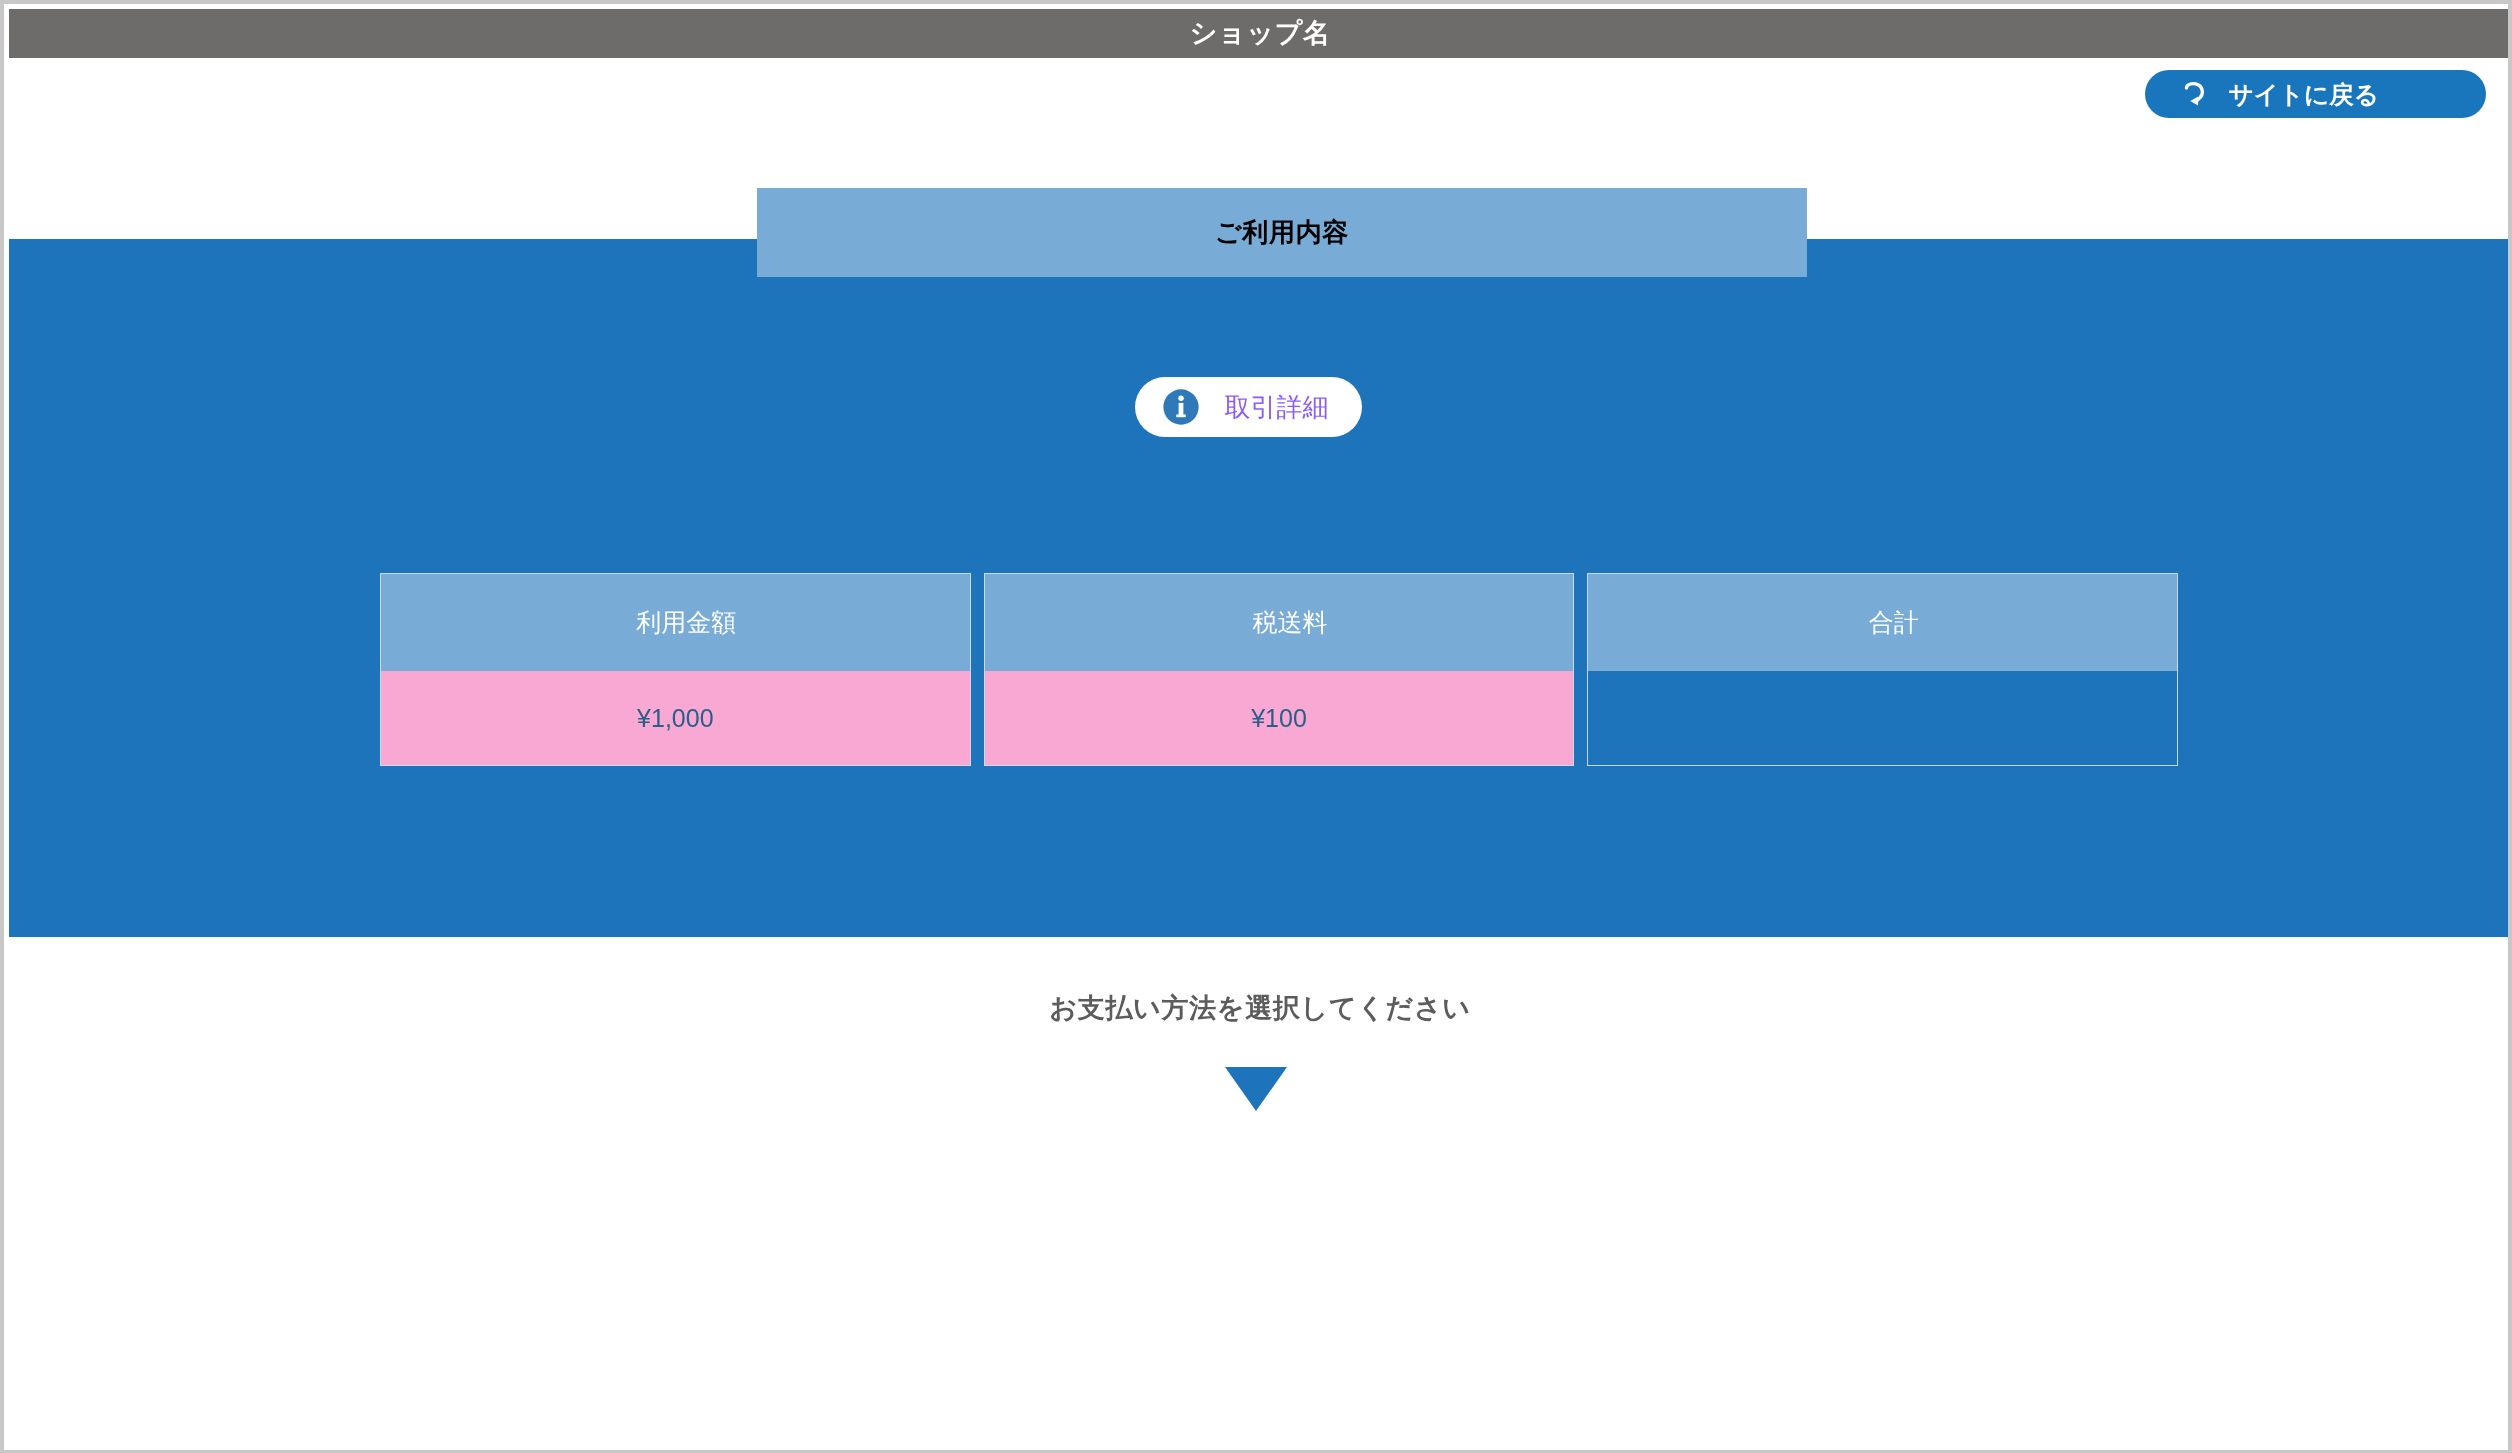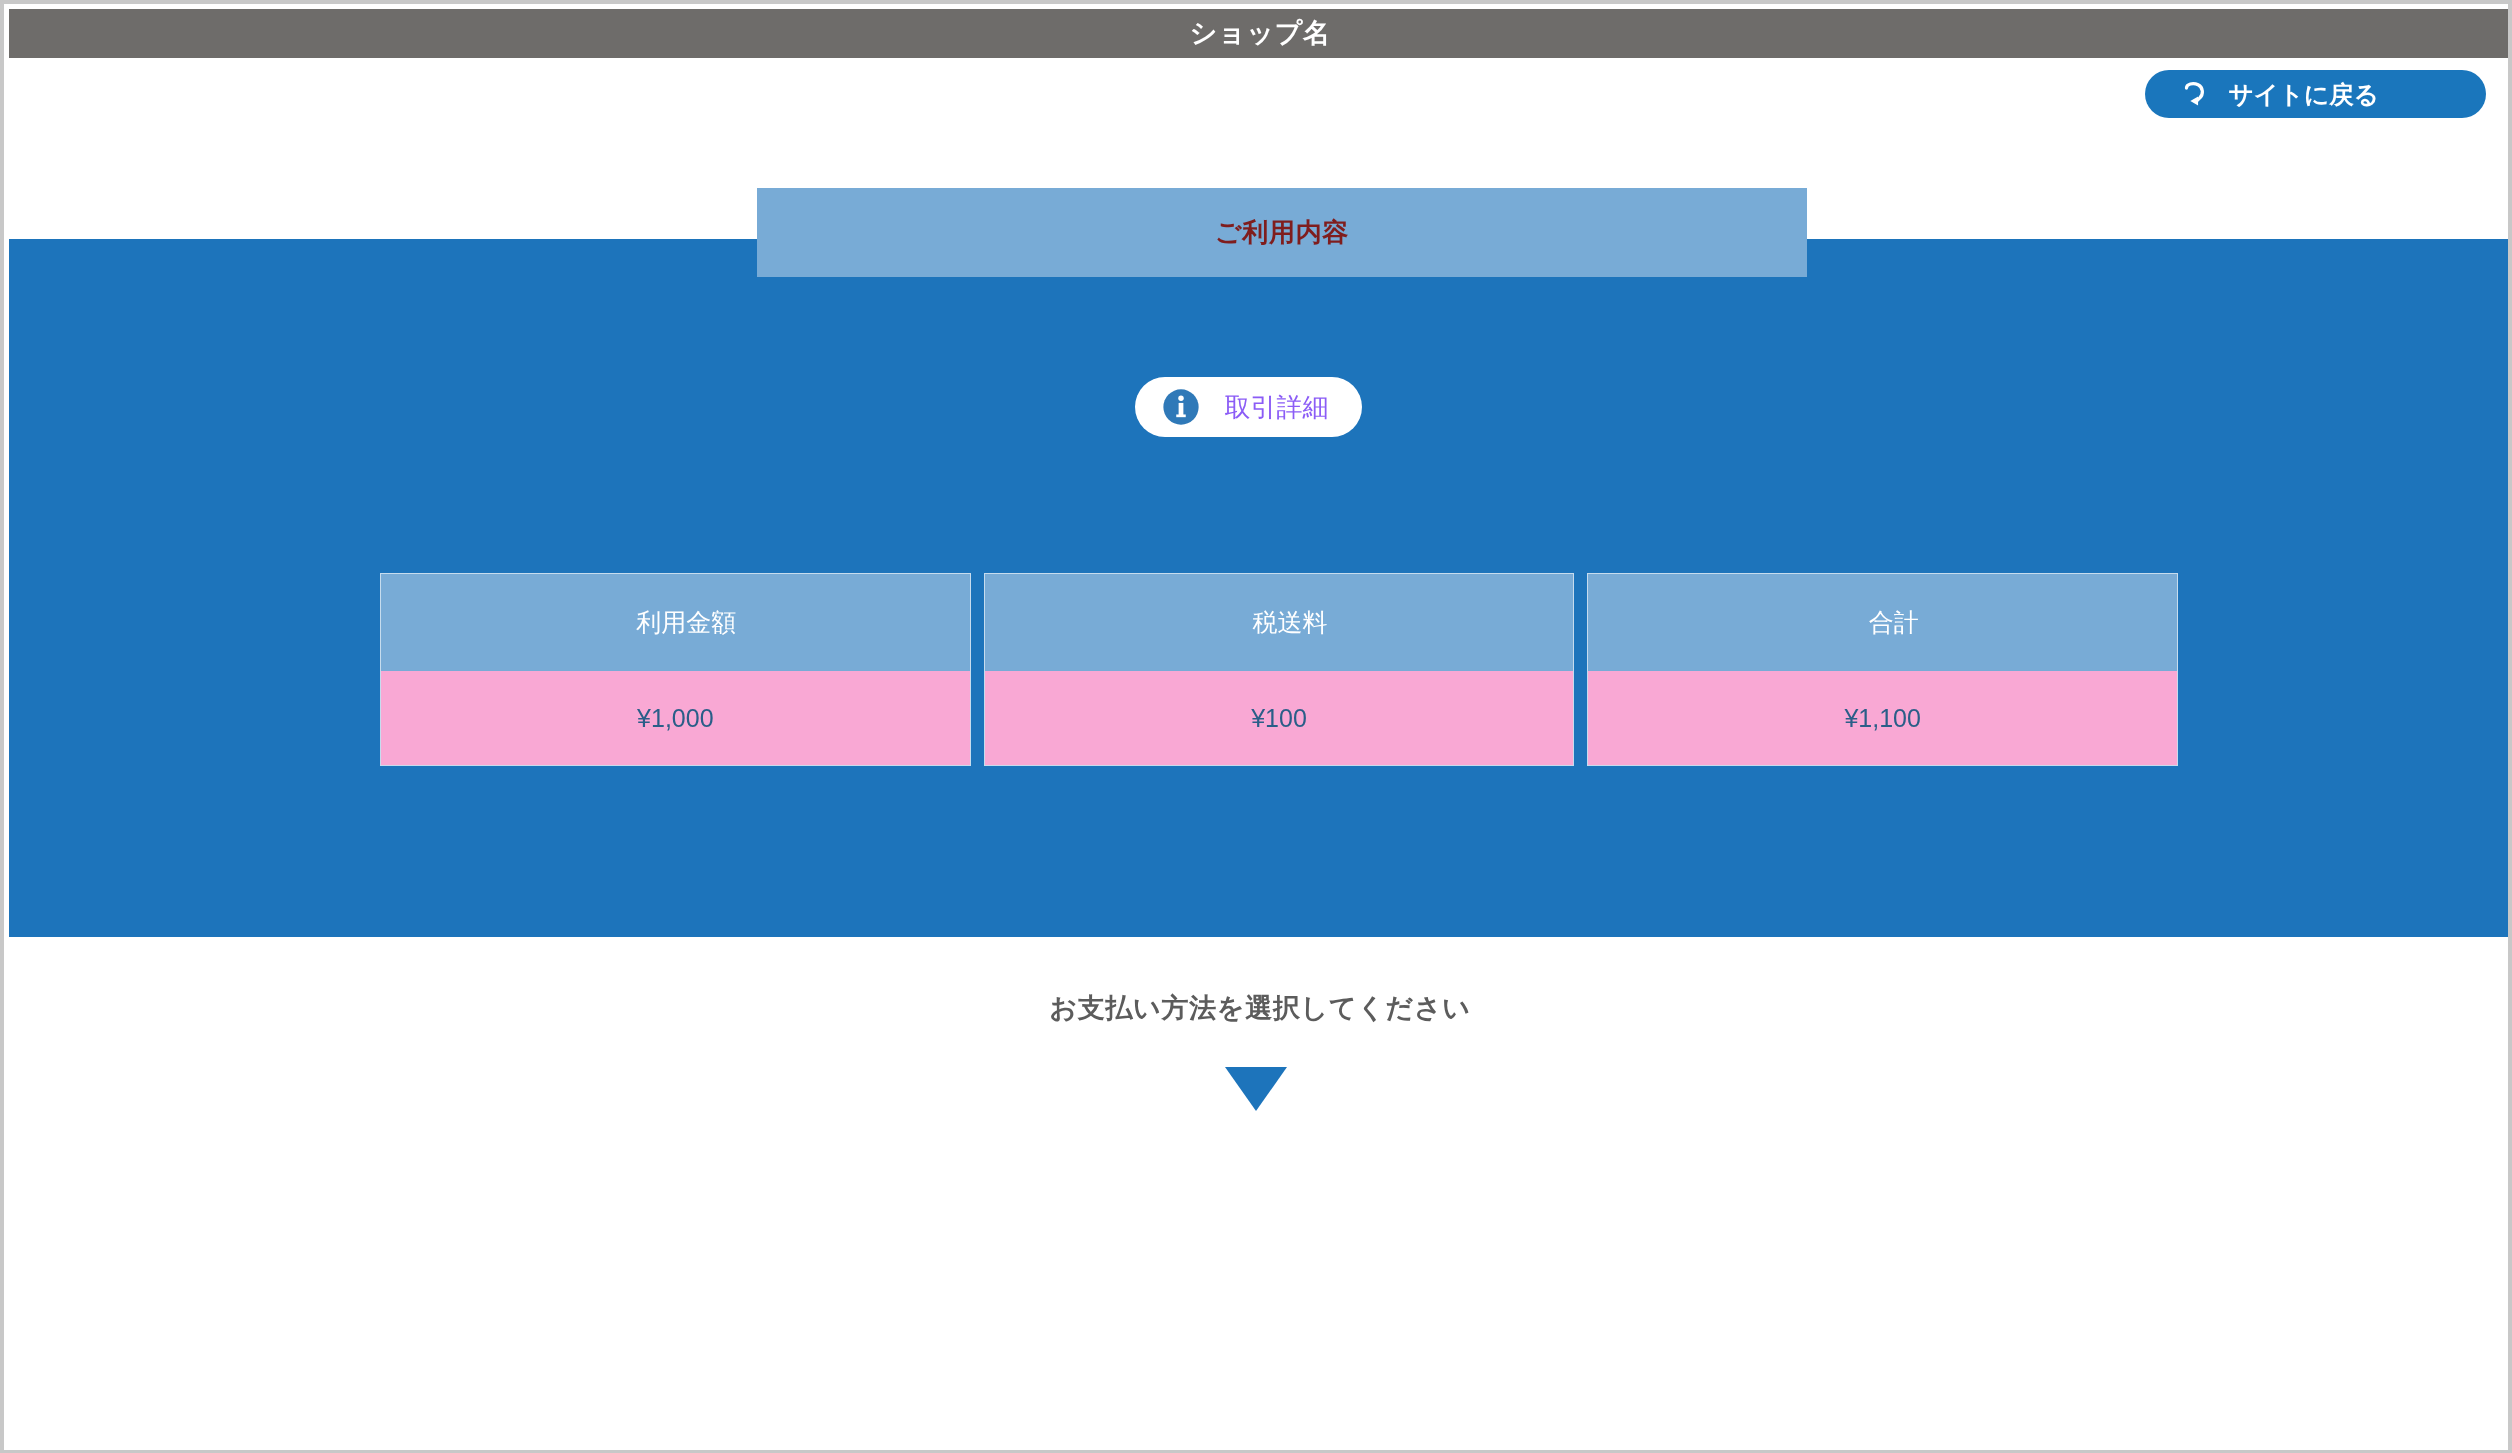--- a/index.html
+++ b/index.html
@@ -77,21 +77,21 @@
     top: 184px;
     width: 1050px;
     height: 89px;
     background: #78abd6;
     display: flex;
     align-items: center;
     justify-content: center;
     z-index: 3;
   }
   .usage-tab-label {
-    color: #7f1d1d;
+    color: #000000;
     font-size: 26px;
     font-weight: bold;
     letter-spacing: 0.7px;
   }
 
   
   .blue-panel {
     position: absolute;
     left: 4.8px;
     top: 235px;
@@ -260,21 +260,20 @@
     <div class="amount-col">
       <div class="amount-head">利用金額</div>
       <div class="amount-value">¥1,000</div>
     </div>
     <div class="amount-col">
       <div class="amount-head">税送料</div>
       <div class="amount-value">¥100</div>
     </div>
     <div class="amount-col">
       <div class="amount-head">合計</div>
-      <div class="amount-value">¥1,100</div>
     </div>
   </div>
 
   <div class="pay-prompt">お支払い方法を選択してください</div>
   <div class="pay-arrow"></div>
 
 
 </div>
 
 

